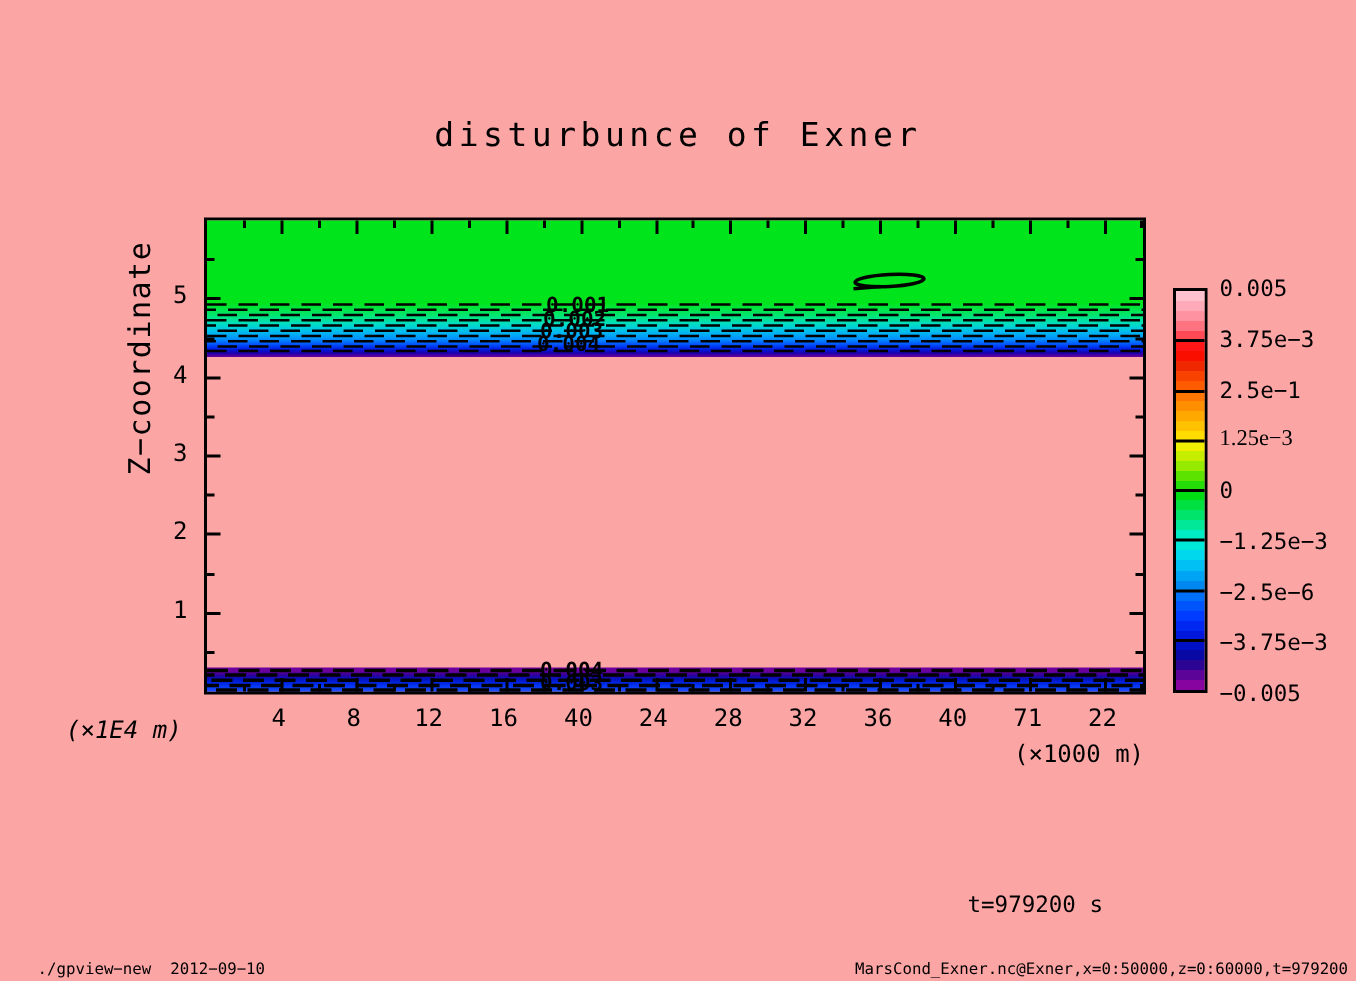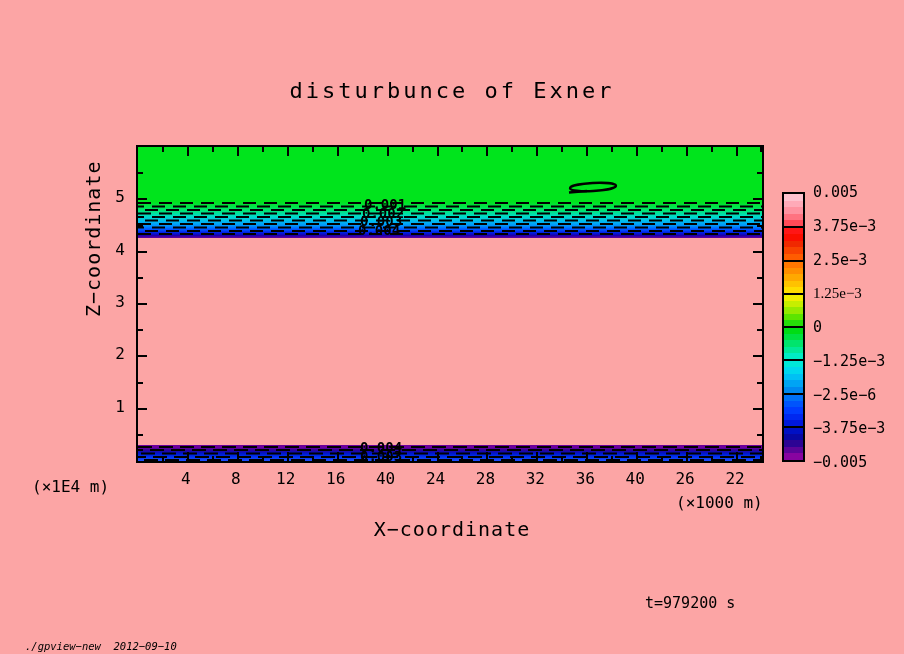--- a/index.html
+++ b/index.html
@@ -153,35 +153,34 @@
       <div class="xlab abs" style="left: 163.92px; top: 469px;">4</div>
       <div class="xlab abs" style="left: 213.84px; top: 469px;">8</div>
       <div class="xlab abs" style="left: 263.76px; top: 469px;">12</div>
       <div class="xlab abs" style="left: 313.68px; top: 469px;">16</div>
       <div class="xlab abs" style="left: 363.6px; top: 469px;">40</div>
       <div class="xlab abs" style="left: 413.52px; top: 469px;">24</div>
       <div class="xlab abs" style="left: 463.44px; top: 469px;">28</div>
       <div class="xlab abs" style="left: 513.36px; top: 469px;">32</div>
       <div class="xlab abs" style="left: 563.28px; top: 469px;">36</div>
       <div class="xlab abs" style="left: 613.2px; top: 469px;">40</div>
-      <div class="xlab abs" style="left: 663.12px; top: 469px;">26</div>
+      <div class="xlab abs" style="left: 663.12px; top: 469px;">71</div>
       <div class="xlab abs" style="left: 713.04px; top: 469px;">22</div>
     </div>
   <div id="y-tick-labels">
       <div class="ylab abs" style="left: 95px; top: 396.667px;">1</div>
       <div class="ylab abs" style="left: 95px; top: 344.333px;">2</div>
       <div class="ylab abs" style="left: 95px; top: 292px;">3</div>
       <div class="ylab abs" style="left: 95px; top: 239.667px;">4</div>
       <div class="ylab abs" style="left: 95px; top: 187.333px;">5</div>
     </div>
 
-  <div class="abs unit-lab" style="left:32px;top:477px;">(×1E4 m)</div>
+  <div class="abs unit-lab" style="left:44px;top:477px;font-style:italic;">(×1E4 m)</div>
   <div class="abs unit-lab" style="left:676px;top:493px;">(×1000 m)</div>
 
-  <div class="abs axis-title" style="left:0;top:517px;width:904px;text-align:center;">X−coordinate</div>
   <div class="abs axis-title y-axis-title">Z−coordinate</div>
 
   <div class="abs colorbar" id="colorbar">
       <div class="cb-cell" style="top: 0px; height: 33.25px; background: linear-gradient(rgb(255, 194, 206) 0%, rgb(255, 194, 206) 20%, rgb(255, 170, 184) 20%, rgb(255, 170, 184) 40%, rgb(255, 146, 160) 40%, rgb(255, 146, 160) 60%, rgb(255, 114, 128) 60%, rgb(255, 114, 128) 80%, rgb(255, 74, 86) 80%, rgb(255, 74, 86) 100%);"></div>
       <div class="cb-cell" style="top: 33.25px; height: 33.25px; background: linear-gradient(rgb(255, 22, 22) 0%, rgb(255, 22, 22) 20%, rgb(250, 14, 0) 20%, rgb(250, 14, 0) 40%, rgb(240, 40, 0) 40%, rgb(240, 40, 0) 60%, rgb(248, 66, 0) 60%, rgb(248, 66, 0) 80%, rgb(255, 92, 0) 80%, rgb(255, 92, 0) 100%);"></div>
       <div class="cb-sep" style="top: 32.25px;"></div>
       <div class="cb-cell" style="top: 66.5px; height: 33.25px; background: linear-gradient(rgb(255, 118, 0) 0%, rgb(255, 118, 0) 20%, rgb(255, 142, 0) 20%, rgb(255, 142, 0) 40%, rgb(255, 168, 0) 40%, rgb(255, 168, 0) 60%, rgb(255, 194, 0) 60%, rgb(255, 194, 0) 80%, rgb(255, 220, 0) 80%, rgb(255, 220, 0) 100%);"></div>
       <div class="cb-sep" style="top: 65.5px;"></div>
       <div class="cb-cell" style="top: 99.75px; height: 33.25px; background: linear-gradient(rgb(240, 238, 0) 0%, rgb(240, 238, 0) 20%, rgb(198, 238, 0) 20%, rgb(198, 238, 0) 40%, rgb(150, 234, 0) 40%, rgb(150, 234, 0) 60%, rgb(92, 228, 0) 60%, rgb(92, 228, 0) 80%, rgb(38, 220, 8) 80%, rgb(38, 220, 8) 100%);"></div>
       <div class="cb-sep" style="top: 98.75px;"></div>
@@ -190,25 +189,26 @@
       <div class="cb-cell" style="top: 166.25px; height: 33.25px; background: linear-gradient(rgb(0, 232, 216) 0%, rgb(0, 232, 216) 20%, rgb(0, 216, 238) 20%, rgb(0, 216, 238) 40%, rgb(0, 192, 244) 40%, rgb(0, 192, 244) 60%, rgb(0, 164, 244) 60%, rgb(0, 164, 244) 80%, rgb(0, 136, 240) 80%, rgb(0, 136, 240) 100%);"></div>
       <div class="cb-sep" style="top: 165.25px;"></div>
       <div class="cb-cell" style="top: 199.5px; height: 33.25px; background: linear-gradient(rgb(0, 112, 248) 0%, rgb(0, 112, 248) 20%, rgb(0, 84, 252) 20%, rgb(0, 84, 252) 40%, rgb(0, 60, 255) 40%, rgb(0, 60, 255) 60%, rgb(0, 40, 240) 60%, rgb(0, 40, 240) 80%, rgb(0, 24, 220) 80%, rgb(0, 24, 220) 100%);"></div>
       <div class="cb-sep" style="top: 198.5px;"></div>
       <div class="cb-cell" style="top: 232.75px; height: 33.25px; background: linear-gradient(rgb(0, 16, 196) 0%, rgb(0, 16, 196) 20%, rgb(8, 8, 164) 20%, rgb(8, 8, 164) 40%, rgb(44, 4, 148) 40%, rgb(44, 4, 148) 60%, rgb(92, 4, 152) 60%, rgb(92, 4, 152) 80%, rgb(136, 4, 160) 80%, rgb(136, 4, 160) 100%);"></div>
       <div class="cb-sep" style="top: 231.75px;"></div>
     </div>
   <div id="colorbar-labels">
       <div class="cb-label" style="left: 813px; top: 192px;">0.005</div>
       <div class="cb-label" style="left: 813px; top: 225.75px;">3.75e−3</div>
-      <div class="cb-label" style="left: 813px; top: 259.5px;">2.5e−3</div>
+      <div class="cb-label" style="left: 813px; top: 259.5px;">2.5e−1</div>
       <div class="cb-label" style="left: 813px; top: 293.25px; font-family: Liberation Serif, serif;">1.25e−3</div>
       <div class="cb-label" style="left: 813px; top: 327px;">0</div>
       <div class="cb-label" style="left: 813px; top: 360.75px;">−1.25e−3</div>
       <div class="cb-label" style="left: 813px; top: 394.5px;">−2.5e−6</div>
       <div class="cb-label" style="left: 813px; top: 428.25px;">−3.75e−3</div>
       <div class="cb-label" style="left: 813px; top: 462px;">−0.005</div>
     </div>
 
   <div class="abs t-label">t=979200 s</div>
 
-  <div class="abs footer" style="left:25px;top:640px;font-style:italic;">./gpview−new  2012−09−10</div>
+  <div class="abs footer" style="left:25px;top:640px;">./gpview−new  2012−09−10</div>
+  <div class="abs footer" style="left:570px;top:640px;">MarsCond_Exner.nc@Exner,x=0:50000,z=0:60000,t=979200</div>
 </div>
 
 </body></html>

